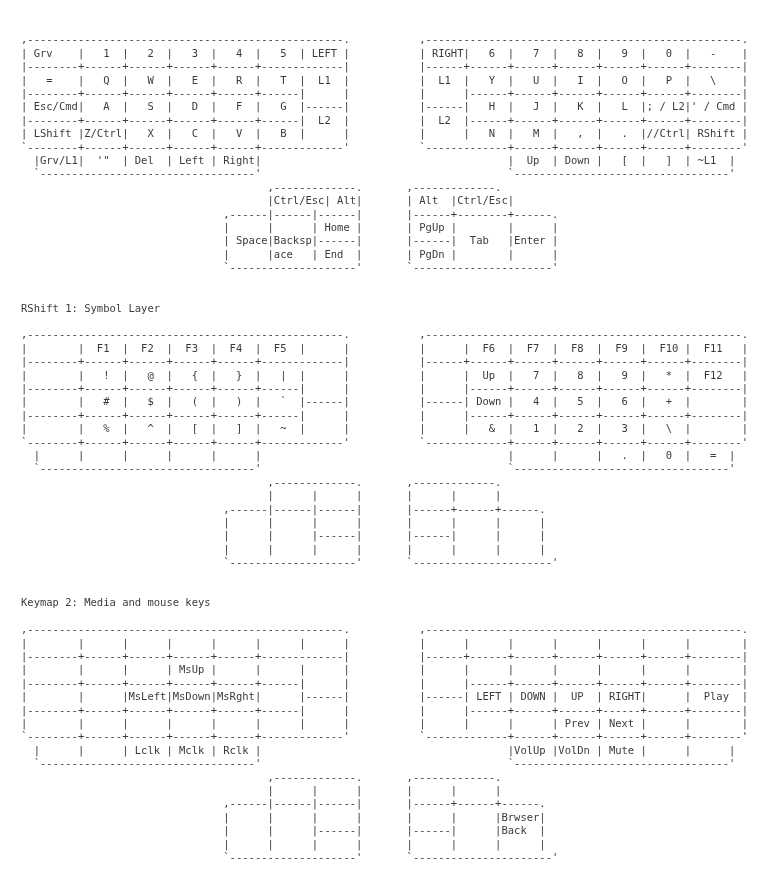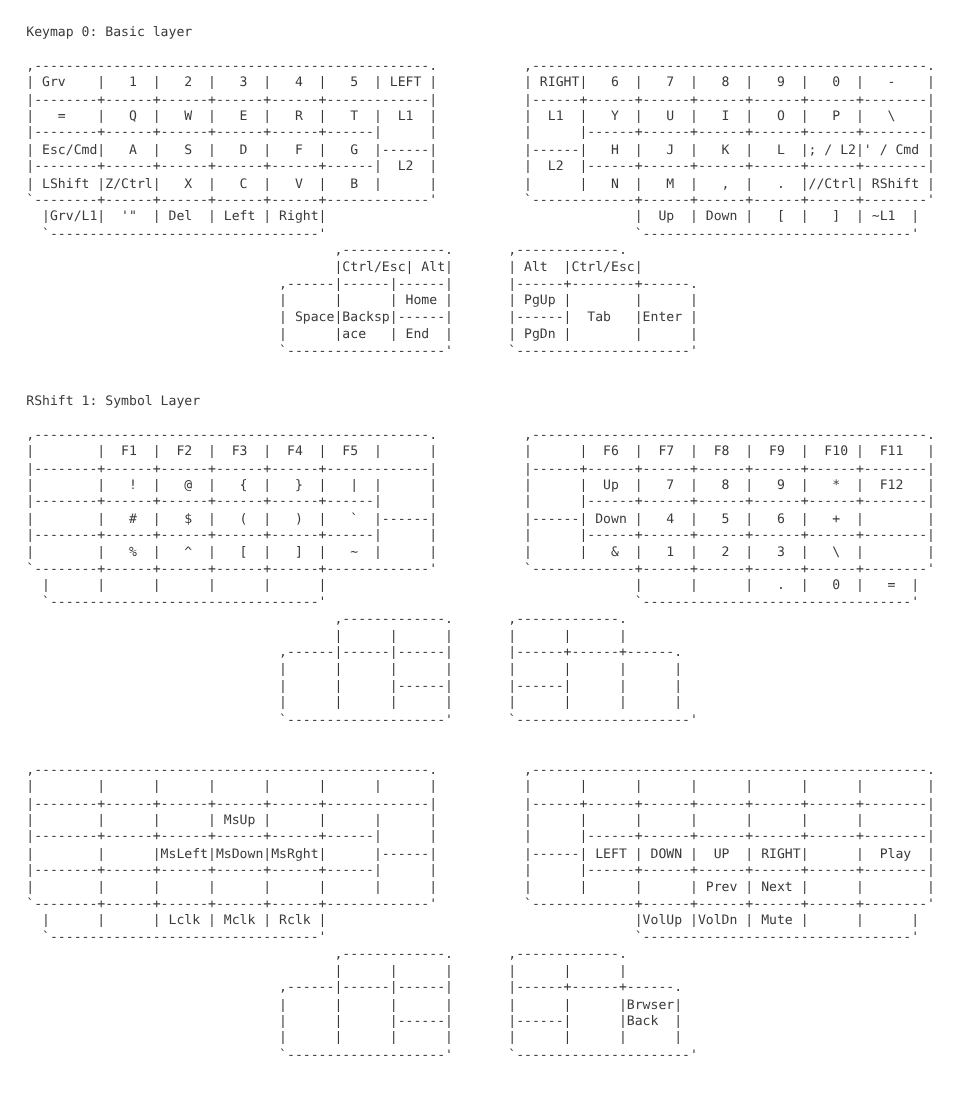--- a/index.html
+++ b/index.html
@@ -39,21 +39,20 @@
     font-size: inherit;
     line-height: inherit;
   }
 </style>
 </head>
 <body style="background-color: rgb(255, 255, 255);">
 
 <div class="doc" style="color: rgb(59, 59, 59);">
 
   <section class="keymap-section">
-    <div class="keymap-title">Keymap 0: Basic layer</div>
     <pre class="keymap-art">,--------------------------------------------------.           ,--------------------------------------------------.
 | Grv    |   1  |   2  |   3  |   4  |   5  | LEFT |           | RIGHT|   6  |   7  |   8  |   9  |   0  |   -    |
 |--------+------+------+------+------+-------------|           |------+------+------+------+------+------+--------|
 |   =    |   Q  |   W  |   E  |   R  |   T  |  L1  |           |  L1  |   Y  |   U  |   I  |   O  |   P  |   \    |
 |--------+------+------+------+------+------|      |           |      |------+------+------+------+------+--------|
 | Esc/Cmd|   A  |   S  |   D  |   F  |   G  |------|           |------|   H  |   J  |   K  |   L  |; / L2|' / Cmd |
 |--------+------+------+------+------+------|  L2  |           |  L2  |------+------+------+------+------+--------|
 | LShift |Z/Ctrl|   X  |   C  |   V  |   B  |      |           |      |   N  |   M  |   ,  |   .  |//Ctrl| RShift |
 `--------+------+------+------+------+-------------'           `-------------+------+------+------+------+--------'
   |Grv/L1|  '"  | Del  | Left | Right|                                       |  Up  | Down |   [  |   ]  | ~L1  |
@@ -83,20 +82,21 @@
                                        ,-------------.       ,-------------.
                                        |      |      |       |      |      |
                                 ,------|------|------|       |------+------+------.
                                 |      |      |      |       |      |      |      |
                                 |      |      |------|       |------|      |      |
                                 |      |      |      |       |      |      |      |
                                 `--------------------'       `----------------------'</pre>
   </section>
 
   <section class="keymap-section">
+    <div class="keymap-title">Keymap 2: Media and mouse keys</div>
     <pre class="keymap-art">,--------------------------------------------------.           ,--------------------------------------------------.
 |        |      |      |      |      |      |      |           |      |      |      |      |      |      |        |
 |--------+------+------+------+------+-------------|           |------+------+------+------+------+------+--------|
 |        |      |      | MsUp |      |      |      |           |      |      |      |      |      |      |        |
 |--------+------+------+------+------+------|      |           |      |------+------+------+------+------+--------|
 |        |      |MsLeft|MsDown|MsRght|      |------|           |------| LEFT | DOWN |  UP  | RIGHT|      |  Play  |
 |--------+------+------+------+------+------|      |           |      |------+------+------+------+------+--------|
 |        |      |      |      |      |      |      |           |      |      |      | Prev | Next |      |        |
 `--------+------+------+------+------+-------------'           `-------------+------+------+------+------+--------'
   |      |      | Lclk | Mclk | Rclk |                                       |VolUp |VolDn | Mute |      |      |

